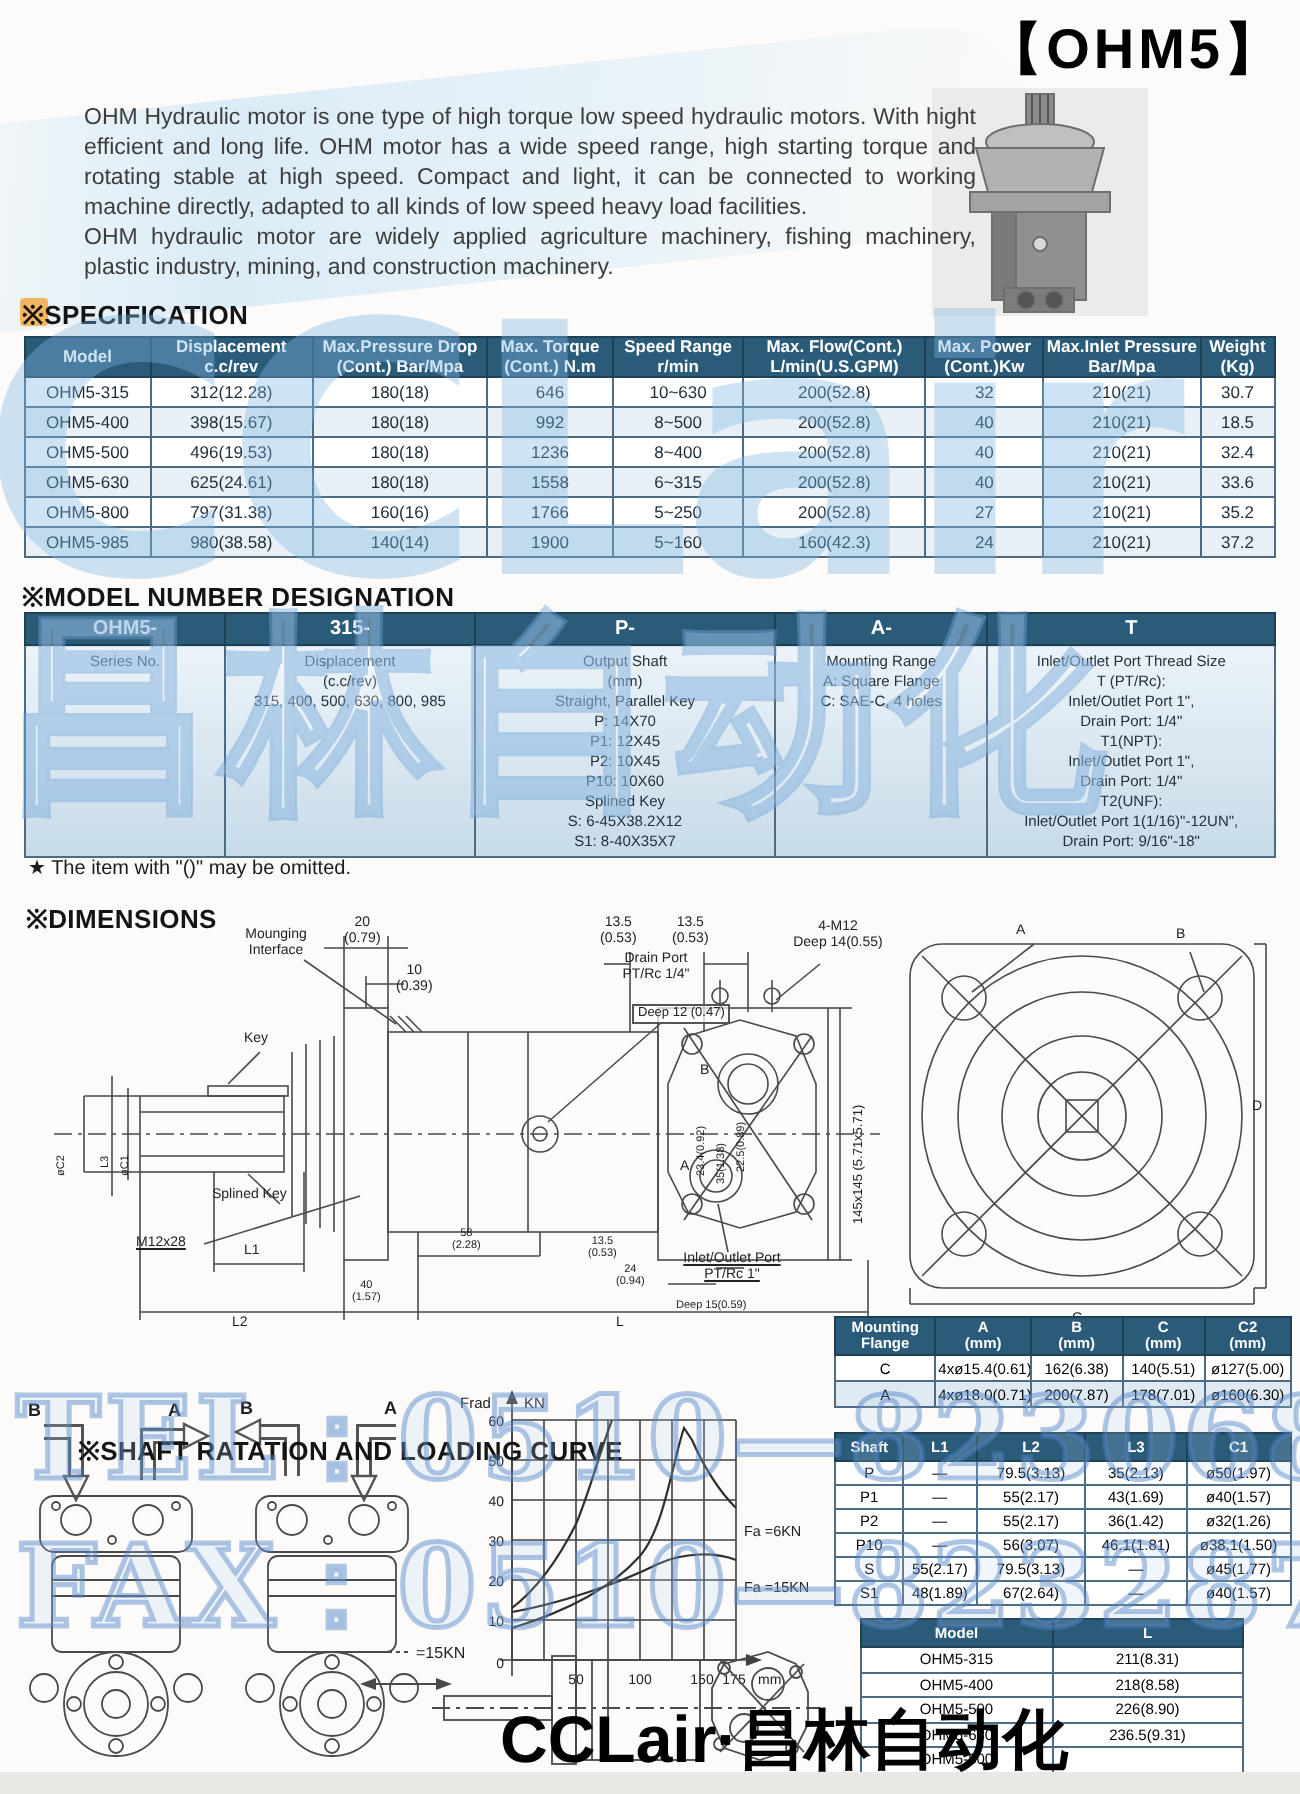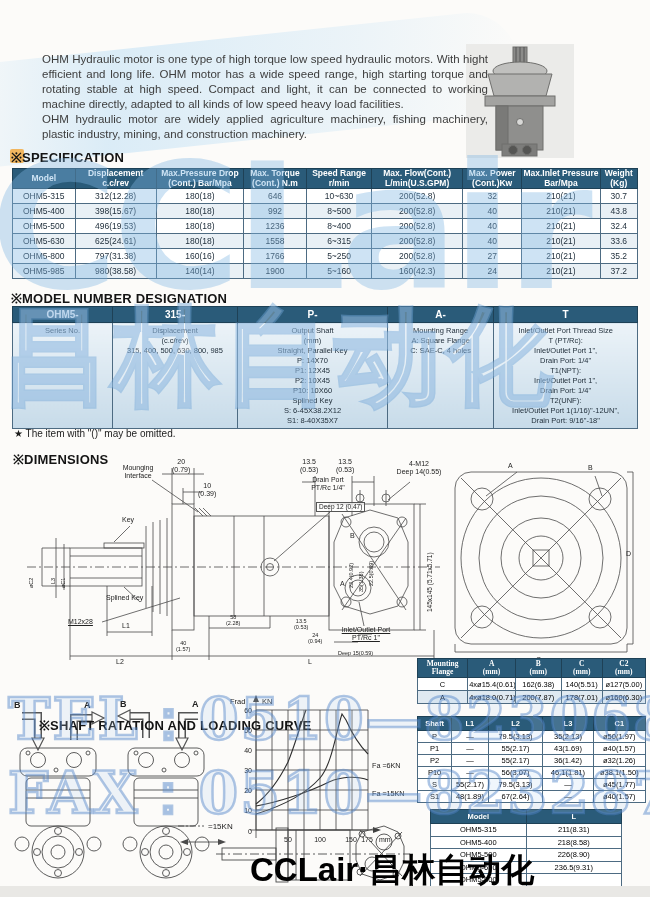--- a/index.html
+++ b/index.html
@@ -22,21 +22,21 @@
   thead th { background:#2a5b79; color:#fff; font-weight:bold; border-color:#1e4156; }
   .spec  { left:12px; top:168px; width:626px; font-size:8.5px; }
   .spec th { height:16px; line-height:9.5px; }
   .spec td { height:14px; color:#1d2c39; }
   .spec tbody tr:nth-child(even) td { background:#e9f0f5; }
   .desig { left:12px; top:306px; width:626px; }
   .desig th { height:15px; font-size:10px; }
   .desig td { height:102px; font-size:7.5px; line-height:10px; vertical-align:top; padding-top:3px;
               background:linear-gradient(#ecf3f8,#c7dbe9); color:#23313d; }
   .flange { left:417px; top:658px; width:229px; font-size:7.5px; }
-  .flange th { height:18px; line-height:8.5px; font-size:7.5px;font-family:Liberation Serif, serif; }
+  .flange th { height:18px; line-height:8.5px; font-size:7.5px; }
   .flange td { height:12px; }
   .flange tbody tr:nth-child(even) td { background:#dfe9f1; }
   .shaftt { left:417px; top:716px; width:229px; font-size:7.5px; }
   .shaftt th { height:13px; }
   .shaftt td { height:11px; }
   .modelt { left:430px; top:809px; width:192px; font-size:7.5px; }
   .modelt th { height:13px; }
   .modelt td { height:11.5px; }
   .note { position:absolute; left:14px; top:428px; font-size:10px; color:#1c1c1c; z-index:2; }
   
@@ -71,20 +71,21 @@
 <body>
 
 <div class="page">
 
   <div class="wm wm-swoosh"></div>
   <div class="wm wm-big1">CCLair</div>
   <div class="wm wm-big2">昌林自动化</div>
   <div class="wm wm-tel">TEL：0510—82306871</div>
   <div class="wm wm-fax">FAX：0510—82328771</div>
 
+  <div class="title">【OHM5】</div>
 
   <div class="photo">
     <svg width="108" height="114" viewBox="0 0 108 114">
       <g stroke="#6f6f6d" stroke-width="1">
         <g fill="#8b8b89">
           <rect x="47" y="3" width="14" height="18"></rect>
           <line x1="50" y1="3" x2="50" y2="21" stroke="#555"></line>
             <line x1="54" y1="3" x2="54" y2="21" stroke="#555"></line>
             <line x1="58" y1="3" x2="58" y2="21" stroke="#555"></line>
         </g>
@@ -157,21 +158,21 @@
         </tr>
         <tr>
           <td>OHM5-400</td>
           <td>398(15.67)</td>
           <td>180(18)</td>
           <td>992</td>
           <td>8~500</td>
           <td>200(52.8)</td>
           <td>40</td>
           <td>210(21)</td>
-          <td>43.8</td>
+          <td>18.5</td>
         </tr>
         <tr>
           <td>OHM5-500</td>
           <td>496(19.53)</td>
           <td>180(18)</td>
           <td>1236</td>
           <td>8~400</td>
           <td>200(52.8)</td>
           <td>40</td>
           <td>210(21)</td>

